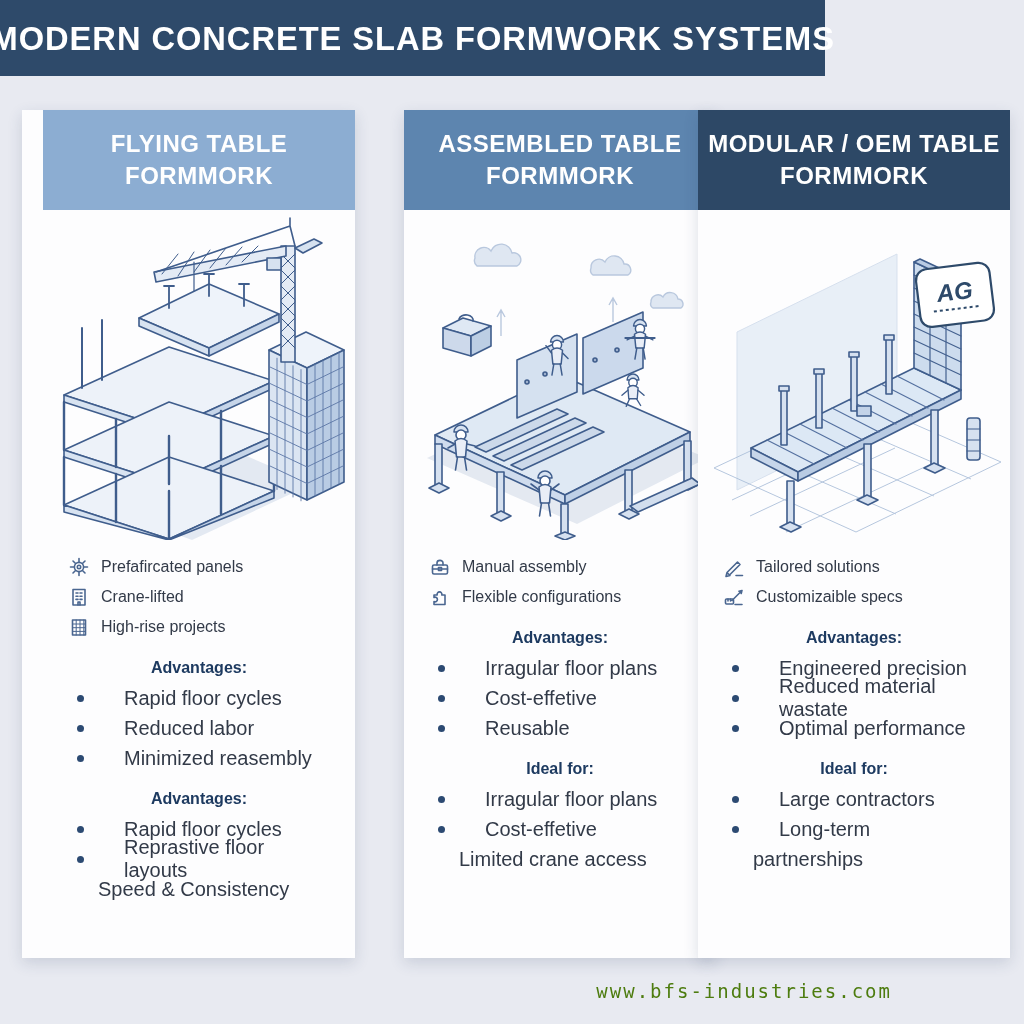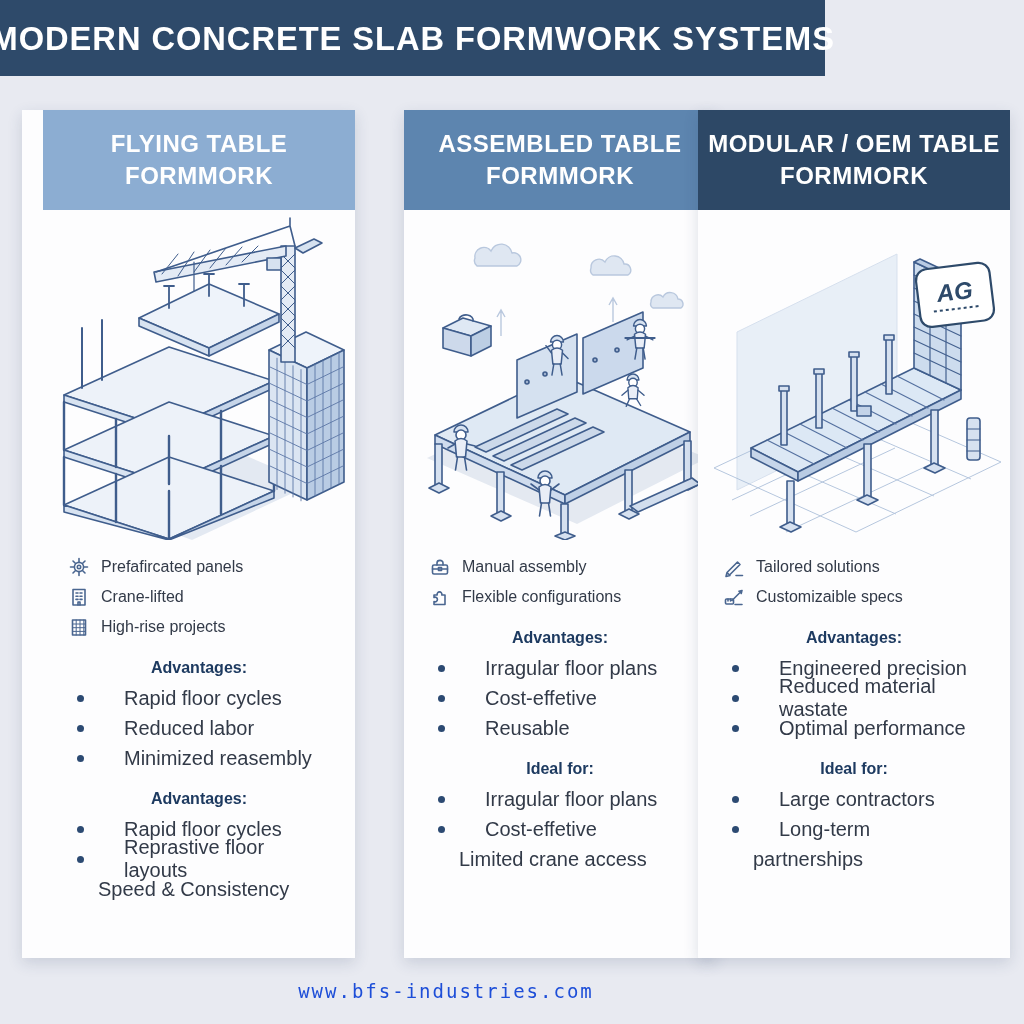--- a/index.html
+++ b/index.html
@@ -26,22 +26,22 @@
   .features li{display:flex;align-items:center;height:30px;font-size:16px;}
   .ficon{width:24px;height:24px;margin-right:10px;flex:0 0 24px;display:inline-flex;align-items:center;justify-content:center;}
   .ficon svg{stroke:#4a6690;fill:none;stroke-width:1.6;stroke-linecap:round;stroke-linejoin:round;}
   .section{margin-top:17px;}
   .section h3{margin:0 0 6px 0;font-size:16px;color:var(--heading_text,#1d3a60);text-align:center;}
   .bullets{list-style:none;margin:0;padding:0 0 0 8px;}
   .bullets li{display:flex;height:30px;font-size:20px;align-items:center;gap:26px;}
   .dot{width:7px;height:7px;border-radius:50%;background:#2c4a72;margin:0 14px 0 2px;flex:0 0 7px;}
   .cont{margin-left:31px;font-size:20px;height:30px;display:flex;align-items:center;}
   
-  .footer{position:absolute;left:0;width:892px;top:980px;text-align:center;
-          font-family:"DejaVu Sans Mono",monospace;font-size:19px;letter-spacing:2px;color:#1d4ed8;}
+  .footer{position:absolute;left:0;width:892px;top:980px;text-align:right;
+          font-family:"DejaVu Sans Mono",monospace;font-size:19px;letter-spacing:2px;color:#4d7c0f;}
   
   .art{stroke:#3f5d8c;stroke-width:1.6;stroke-linejoin:round;stroke-linecap:round;fill:none;}
   .thin{stroke:#5b76a6;stroke-width:.9;}
   .faint{stroke:#b9c8de;stroke-width:1.4;}
 </style>
 </head>
 <body>
 
 <div class="page">
 

